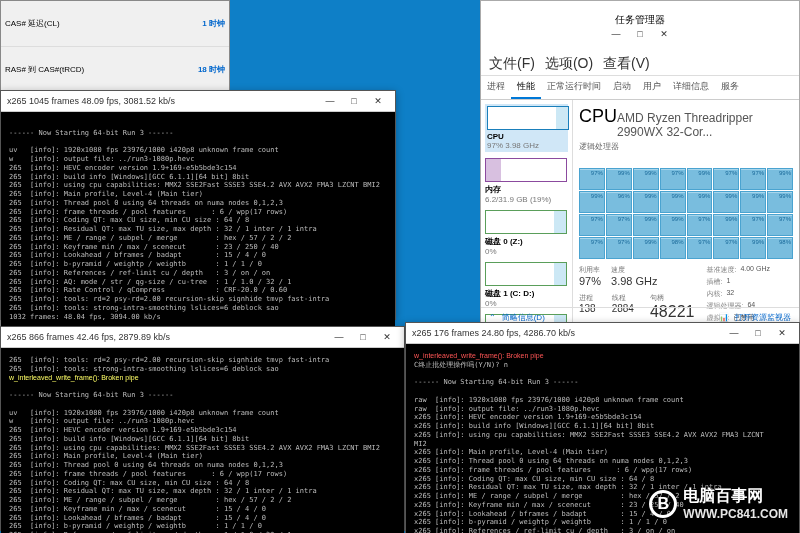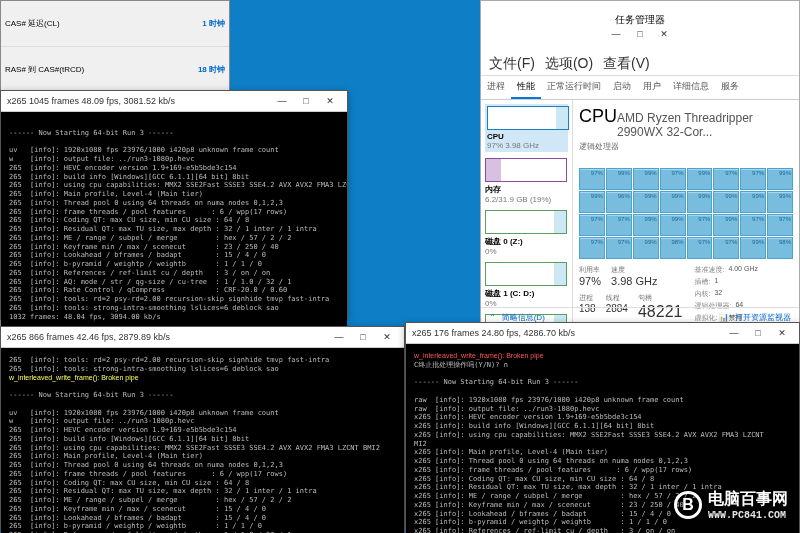--- a/index.html
+++ b/index.html
@@ -12,21 +12,21 @@
 
 
 .terminal { position: absolute; background: #fff; border: 1px solid #555; box-shadow: 0 2px 8px rgba(0,0,0,0.3); }
 .term-title { background: #fff; color: #333; font-size: 9px; padding: 3px 6px; display: flex; justify-content: space-between; align-items: center; border-bottom: 1px solid #ccc; }
 .term-controls { display: flex; gap: 2px; }
 .term-btn { width: 22px; height: 14px; display: flex; align-items: center; justify-content: center; font-size: 9px; color: #333; }
 .term-body { background: #000; color: #bbb; font-family: "Consolas", monospace; font-size: 7px; line-height: 1.25; padding: 8px; overflow: hidden; white-space: pre; }
 .term-body .yellow { color: #ffff66; }
 .term-body .red { color: #ff5555; }
 
-.term1 { top: 90px; left: 0; width: 348px; height: 230px; z-index: 3; }
+.term1 { top: 90px; left: 0; width: 396px; height: 230px; z-index: 3; }
 .term2 { top: 326px; left: 0; width: 405px; height: 205px; z-index: 4; }
 .term3 { top: 322px; left: 405px; width: 395px; height: 211px; z-index: 5; }
 
 
 .taskmgr { position: absolute; top: 0; right: 0; width: 320px; height: 328px; background: #fff; border: 1px solid #aaa; z-index: 2; font-size: 9px; }
 .tm-title { padding: 12px 8px; display: flex; justify-content: space-between; align-items: center; font-size: 10px; flex-direction: column; }
 .tm-menu { display: flex; gap: 10px; padding: 2px 8px; font-size: 14px; color: #333; border-bottom: 1px solid #ddd; }
 .tm-tabs { display: flex; border-bottom: 1px solid #ccc; font-size: 9px; }
 .tm-tab { padding: 4px 6px; color: #555; }
 .tm-tab.active { border-bottom: 2px solid #0078d7; color: #000; }
@@ -49,21 +49,21 @@
 .tm-stats { display: flex; gap: 12px; font-size: 8px; }
 .tm-stat-group { display: flex; flex-direction: column; gap: 2px; }
 .tm-stat-label { color: #777; font-size: 7px; }
 .tm-stat-val { font-size: 11px; color: #333; }
 .tm-stat-small { display: flex; gap: 4px; font-size: 7px; color: #555; }
 .tm-footer { position: absolute; bottom: 0; left: 0; right: 0; padding: 4px 8px; border-top: 1px solid #ddd; font-size: 8px; color: #0066cc; display: flex; align-items: center; gap: 6px; }
 
 
 .watermark { position: absolute; bottom: 12px; right: 12px; color: #fff; font-size: 16px; font-weight: bold; display: flex; align-items: center; gap: 6px; z-index: 10; text-shadow: 0 0 4px rgba(0,0,0,0.5); }
 .watermark-logo { width: 28px; height: 28px; border: 3px solid #fff; border-radius: 50%; display: flex; align-items: center; justify-content: center; font-weight: bold; position: relative; }
-.watermark-sub { font-size: 10px; display: block; opacity: 0.9; font-family: Liberation Mono, monospace; }
+.watermark-sub { font-size: 12px; display: block; opacity: 0.9; }
 </style>
 </head>
 <body>
 
 <div class="mem-window">
   <div id="mem-rows">
       <div class="mem-row">
         <span>CAS# 延迟(CL)</span>
         <span>1 时钟</span>
       </div>
@@ -320,21 +320,21 @@
           <div style="display:flex;gap:10px">
             <div>
                 <div class="tm-stat-label">利用率</div>
                 <div class="tm-stat-val">97%</div>
               </div>
             <div>
                 <div class="tm-stat-label">速度</div>
                 <div class="tm-stat-val">3.98 GHz</div>
               </div>
           </div>
-          <div style="display:flex;gap:10px;margin-top:4px">
+          <div style="display:flex;gap:16px;margin-top:4px">
             <div>
                 <div class="tm-stat-label">进程</div>
                 <div class="tm-stat-val" style="font-size:10px">138</div>
               </div>
             <div>
                 <div class="tm-stat-label">线程</div>
                 <div class="tm-stat-val" style="font-size:10px">2884</div>
               </div>
             <div>
                 <div class="tm-stat-label">句柄</div>

